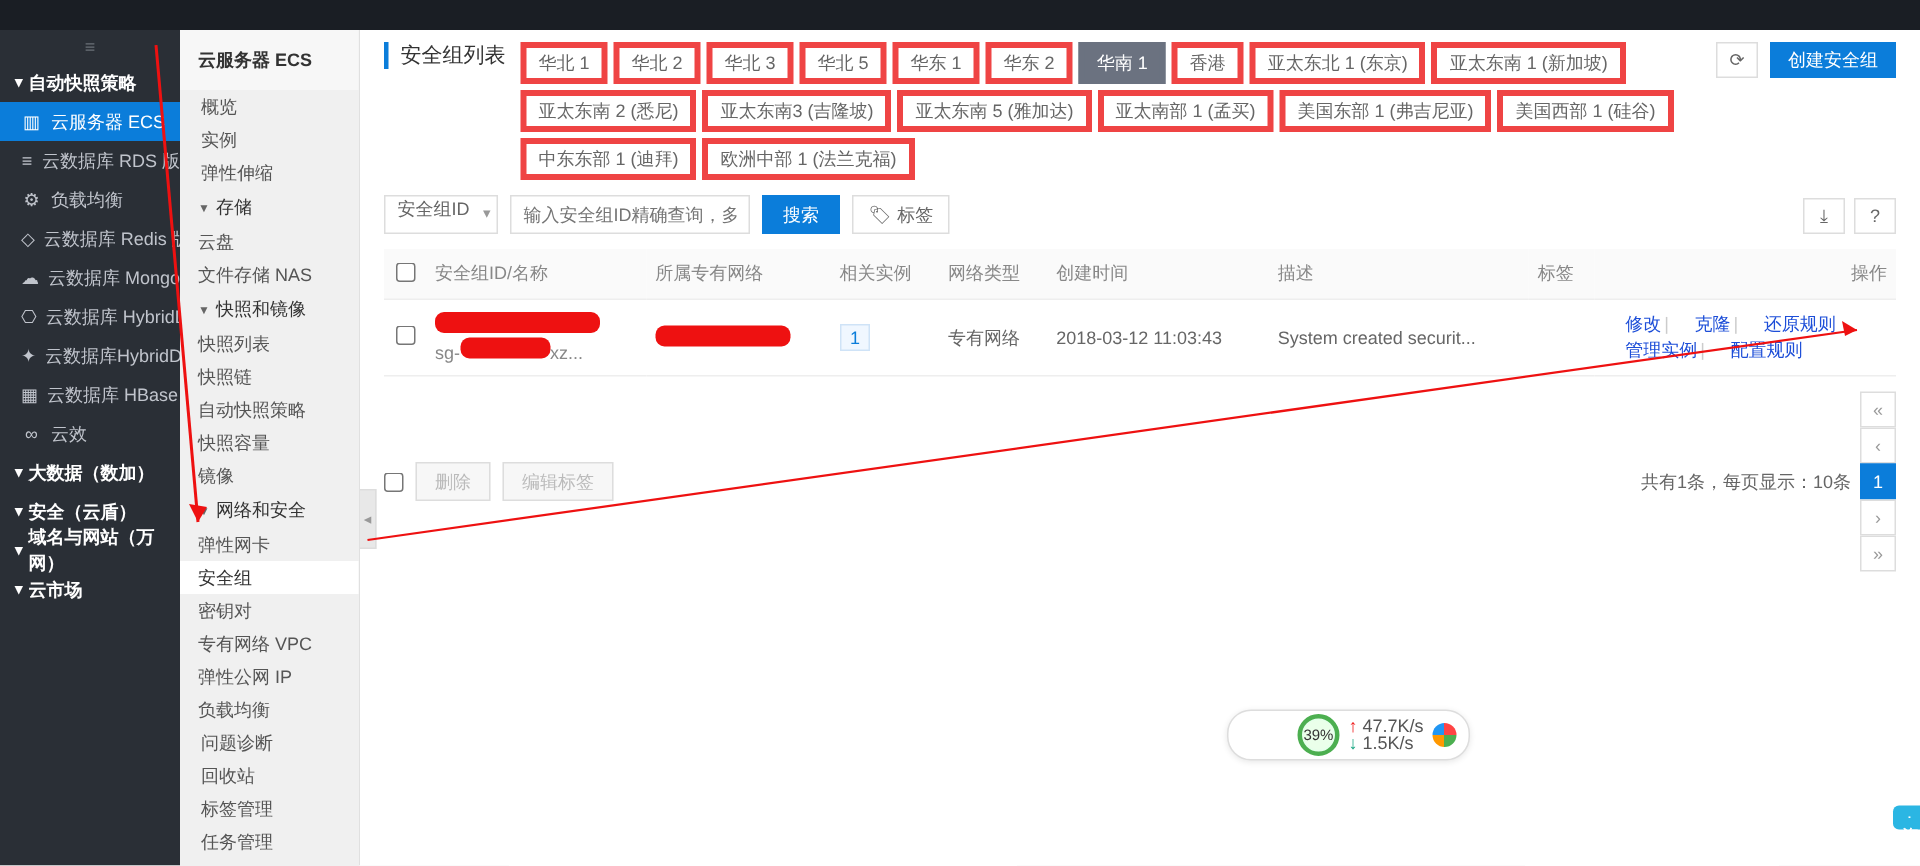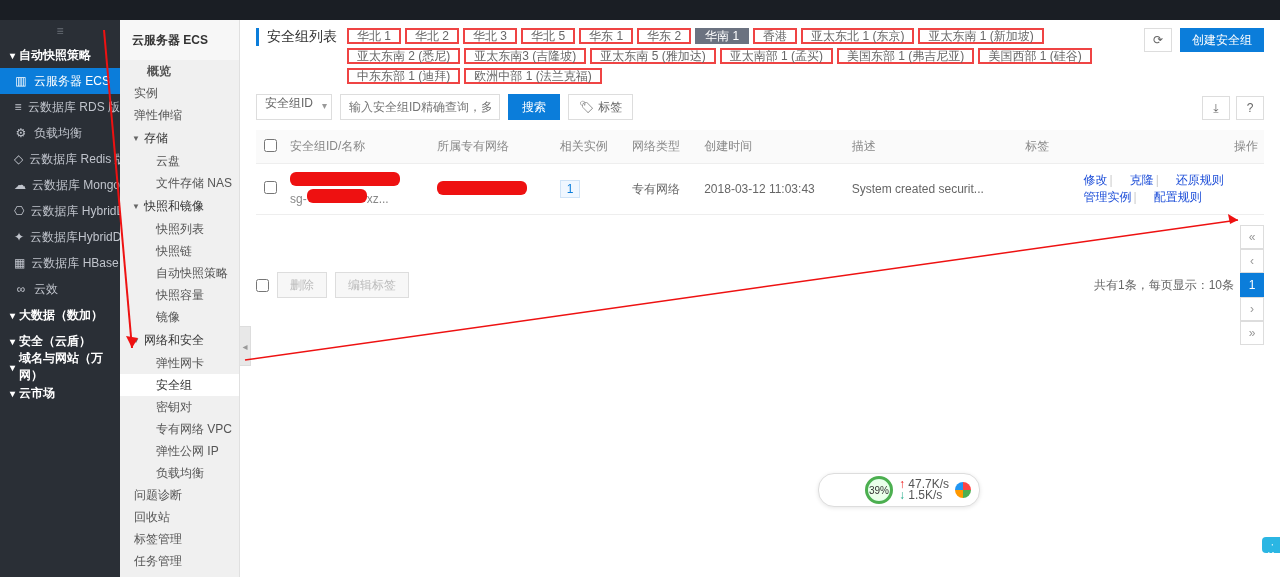--- a/index.html
+++ b/index.html
@@ -10,27 +10,27 @@
 .sb-toggle{height:22px;display:flex;align-items:center;justify-content:center;color:#6a6f77;}
 .sb-group-hdr{height:26px;display:flex;align-items:center;padding:0 10px;color:#fff;font-weight:bold;background:#2a2f36;cursor:pointer;}
 .sb-group-hdr .chev{margin-right:4px;font-size:10px;}
 .sb-item{height:26px;display:flex;align-items:center;padding-left:14px;color:#c0c4cc;cursor:pointer;white-space:nowrap;overflow:hidden;gap:6px;}
 .sb-item.active{background:#0b7dda;color:#fff;}
 .sb-icon{width:14px;display:inline-flex;justify-content:center;}
 .sidebar-light{width:120px;background:#f0f0f0;border-right:1px solid #e0e0e0;overflow-y:auto;}
 .sl-title{height:40px;display:flex;align-items:center;padding-left:12px;font-weight:bold;color:#333;background:#f7f7f7;}
 .sl-group{padding-left:12px;height:24px;display:flex;align-items:center;color:#333;cursor:pointer;}
 .sl-group .tri{font-size:8px;margin-right:4px;color:#666;}
-.sl-item{padding-left:36px;height:22px;display:flex;align-items:center;color:#555;cursor:pointer;}
+.sl-item{padding-left:12px;height:22px;display:flex;align-items:center;color:#555;cursor:pointer;}
 .sl-item.active{background:#fff;color:#333;}
 .main{flex:1;background:#fff;padding:8px 16px;position:relative;overflow:hidden;}
 .hdr-row{display:flex;align-items:flex-start;gap:10px;margin-bottom:8px;}
 .sec-title{color:#333;font-size:14px;border-left:3px solid #0b7dda;padding-left:8px;height:18px;display:flex;align-items:center;white-space:nowrap;}
 .regions{display:flex;flex-wrap:wrap;gap:4px;flex:1;}
-.region-tab{border:2px solid #ef4444;background:#fff;color:#666;height:16px;padding:0 8px;display:flex;align-items:center;cursor:pointer;}
+.region-tab{border:4px solid #ef4444;background:#fff;color:#666;height:28px;padding:0 8px;display:flex;align-items:center;cursor:pointer;}
 .region-tab.active{background:#6b7280;color:#fff;border-color:#6b7280;}
 .hdr-actions{display:flex;gap:8px;align-items:center;}
 .btn-icon{width:28px;height:24px;border:1px solid #ddd;background:#fff;display:flex;align-items:center;justify-content:center;cursor:pointer;color:#666;}
 .btn-primary{height:24px;background:#0b7dda;color:#fff;border:none;padding:0 12px;cursor:pointer;}
 .filter-row{display:flex;gap:8px;margin:10px 0;align-items:flex-end;}
 .select{height:26px;border:1px solid #ddd;background:#fff;padding:0 18px 0 8px;color:#666;position:relative;cursor:pointer;}
 .select::after{content:"▾";position:absolute;right:4px;top:5px;font-size:10px;color:#999;}
 .ipt{height:26px;border:1px solid #ddd;padding:0 8px;width:160px;color:#333;}
 .btn-search{height:26px;background:#0b7dda;color:#ffffff;border:none;padding:0 14px;cursor:pointer;}
 .btn-tag{height:26px;border:1px solid #ddd;background:#fff;padding:0 10px;color:#666;cursor:pointer;display:flex;align-items:center;gap:4px;}
@@ -123,21 +123,21 @@
         <div class="sb-group-hdr">
           <span class="chev">▾</span>
           <span>云市场</span>
         </div>
       </div>
   </nav>
 
   <nav class="sidebar-light">
     <div class="sl-title">云服务器 ECS</div>
     <div id="light-sb">
-        <div class="sl-item" style="padding-left: 27px; font-weight: bold;">概览</div>
+        <div class="sl-item" style="padding-left: 14px;">概览</div>
         <div class="sl-item" style="padding-left: 14px;">实例</div>
         <div class="sl-item" style="padding-left: 14px;">弹性伸缩</div>
         <div class="sl-group"><span class="tri">▼</span>存储</div>
         <div class="sl-item">云盘</div>
         <div class="sl-item">文件存储 NAS</div>
         <div class="sl-group"><span class="tri">▼</span>快照和镜像</div>
         <div class="sl-item">快照列表</div>
         <div class="sl-item">快照链</div>
         <div class="sl-item">自动快照策略</div>
         <div class="sl-item">快照容量</div>

